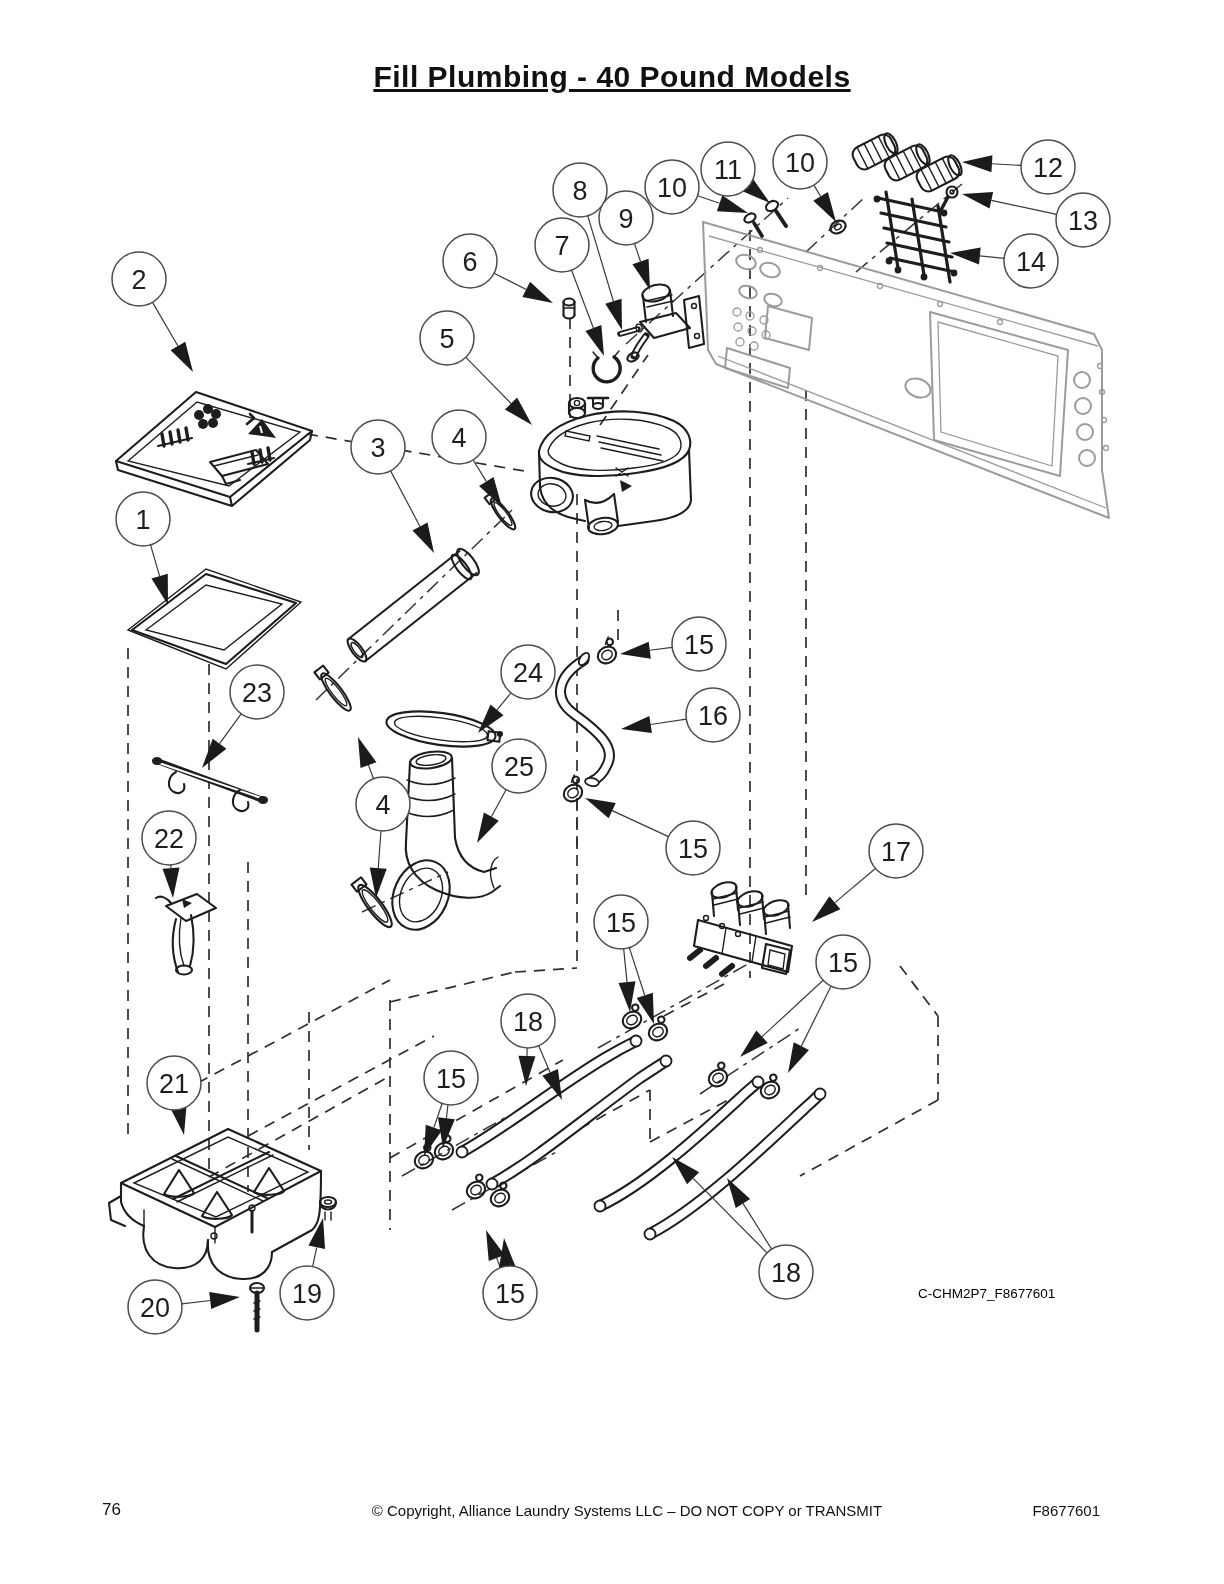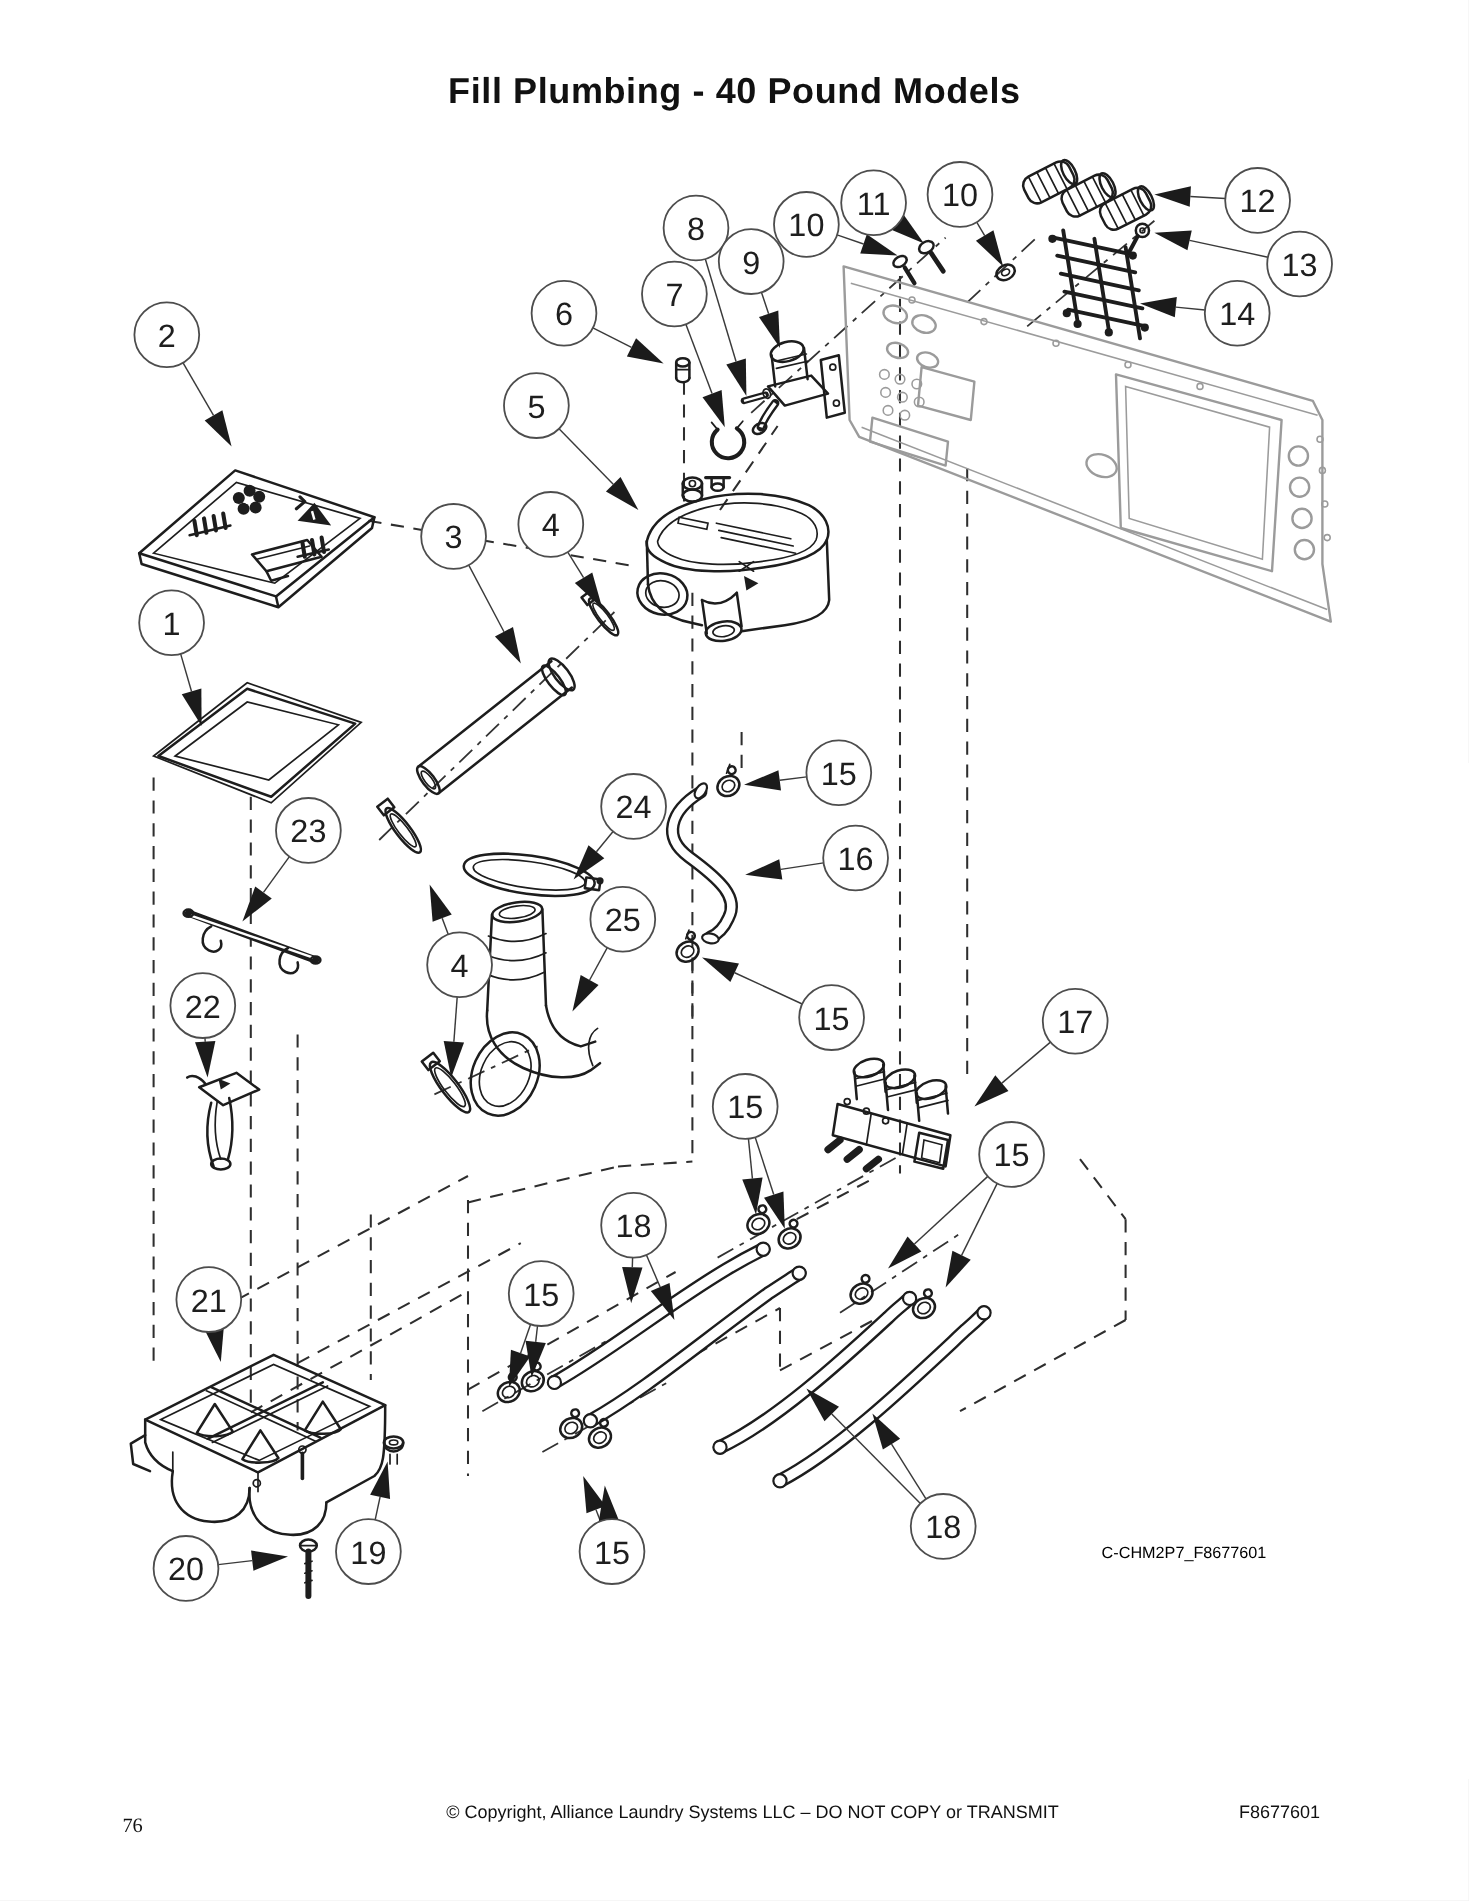--- a/index.html
+++ b/index.html
@@ -1,22 +1,22 @@
 <!DOCTYPE html>
 <html><head>
 <meta charset="utf-8">
 <style>
   html,body{margin:0;padding:0;background:#e8e8e8;}
   .page{position:relative;width:1224px;height:1584px;background:#ffffff;margin:0 auto;overflow:hidden;
         font-family:"Liberation Sans",sans-serif;}
   .page-title{position:absolute;top:60px;left:0;width:100%;text-align:center;
-      font-size:30px;font-weight:bold;color:#111;letter-spacing:.5px;}
+      font-size:30px;font-weight:bold;color:#111;letter-spacing:.5px;text-decoration:underline;}
   .diagram-svg{position:absolute;left:0;top:0;}
   .footer{position:absolute;top:1500px;left:0;width:100%;height:30px;font-size:15px;color:#111;}
-  .footer .page-number{position:absolute;left:102px;top:12px;font-size:17px;font-family:Liberation Serif, serif;}
+  .footer .page-number{position:absolute;left:102px;top:0;font-size:17px;}
   .footer .copyright{position:absolute;left:15px;width:100%;text-align:center;top:2px;}
   .footer .doc-number{position:absolute;right:124px;top:2px;}
   .diagram-code{position:absolute;left:918px;top:1286px;font-size:13.5px;color:#000000;}
 
   
   .ink{stroke:#1d1d1d;fill:none;stroke-width:2.1;stroke-linecap:round;stroke-linejoin:round;}
   .ink-thin{stroke:#1d1d1d;fill:none;stroke-width:1.4;stroke-linecap:round;}
   .ink-fill{fill:#1d1d1d;stroke:none;}
   .panel{stroke:#9b9b9b;fill:none;stroke-width:2;stroke-linejoin:round;}
   .panel-thin{stroke:#9b9b9b;fill:none;stroke-width:1.3;}

